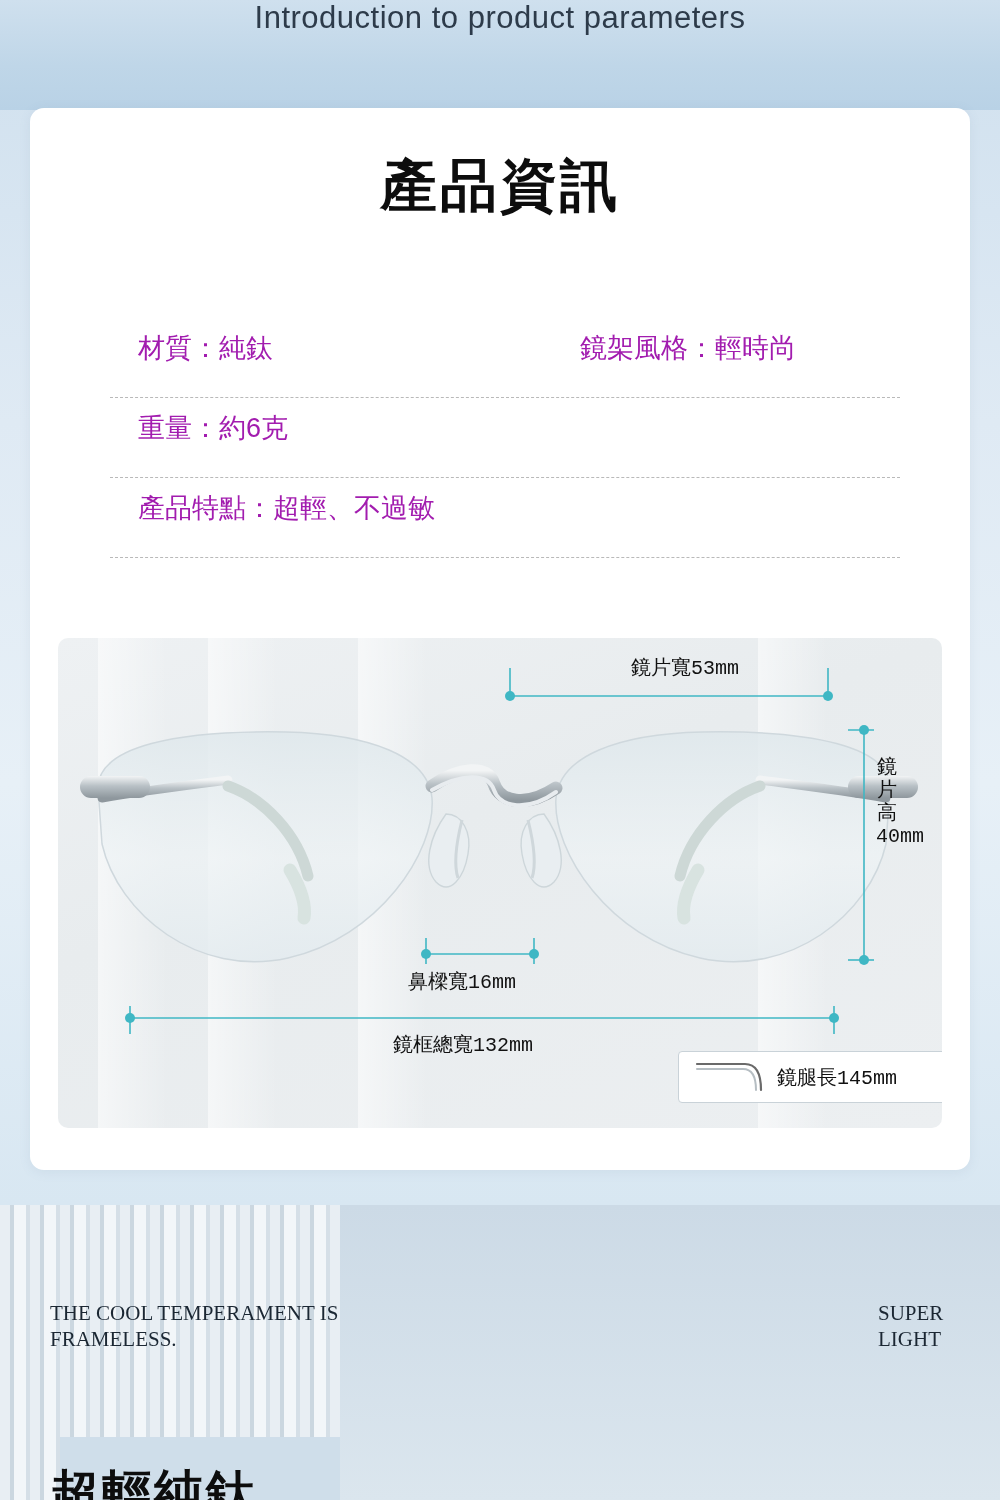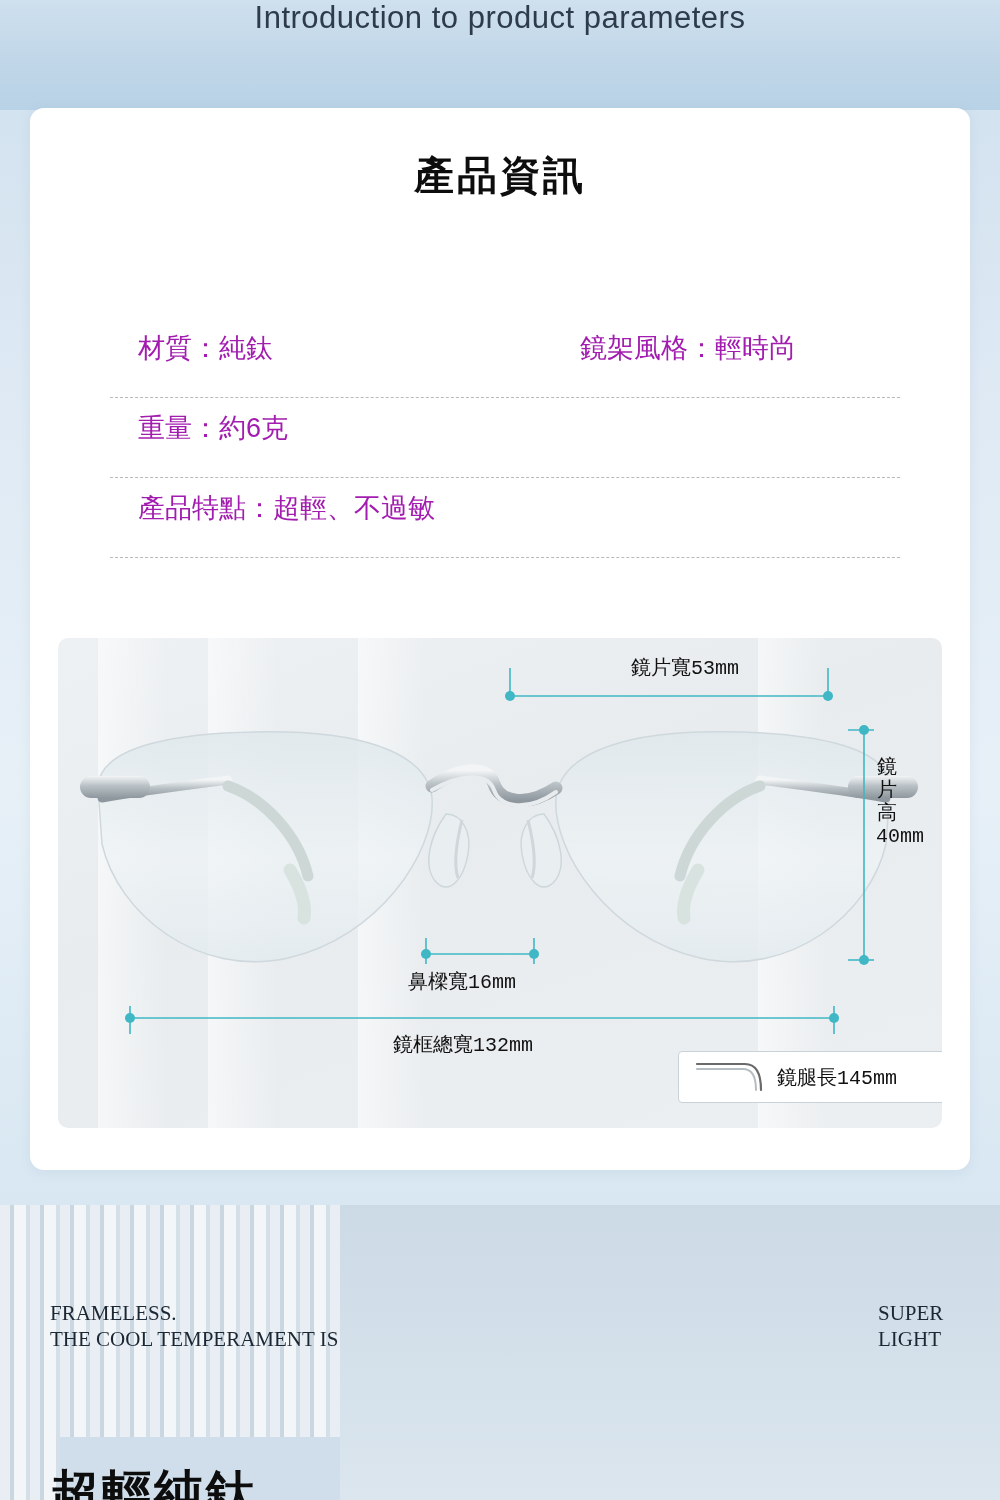--- a/index.html
+++ b/index.html
@@ -49,21 +49,21 @@
     border-radius: 14px;
     box-shadow: 0 2px 12px rgba(100,130,160,.10);
   }
 
   
   .main-title {
     position: absolute;
     left: 0; top: 40px;
     width: 940px;
     text-align: center;
-    font-size: 40px;
+    font-size: 57px;
     font-weight: 700;
     color: #0d0d0d;
     letter-spacing: 3px;
   }
 
   
   .specs {
     position: absolute;
     left: 80px; top: 210px;
     width: 790px;
@@ -328,22 +328,22 @@
     </div>
 
   </div>
 </div>
 
 <div class="bottom">
   <div class="mid"></div>
   <div class="stripes"></div>
 
   <div class="bottom-text-left">
+    <div>THE COOL TEMPERAMENT IS</div>
     <div>FRAMELESS.</div>
-    <div>THE COOL TEMPERAMENT IS</div>
   </div>
 
   <div class="bottom-text-right">
     <div>SUPER</div>
     <div>LIGHT</div>
   </div>
 
   <div class="bottom-panel"></div>
   <div class="bottom-headline">超輕純鈦</div>
 </div>

